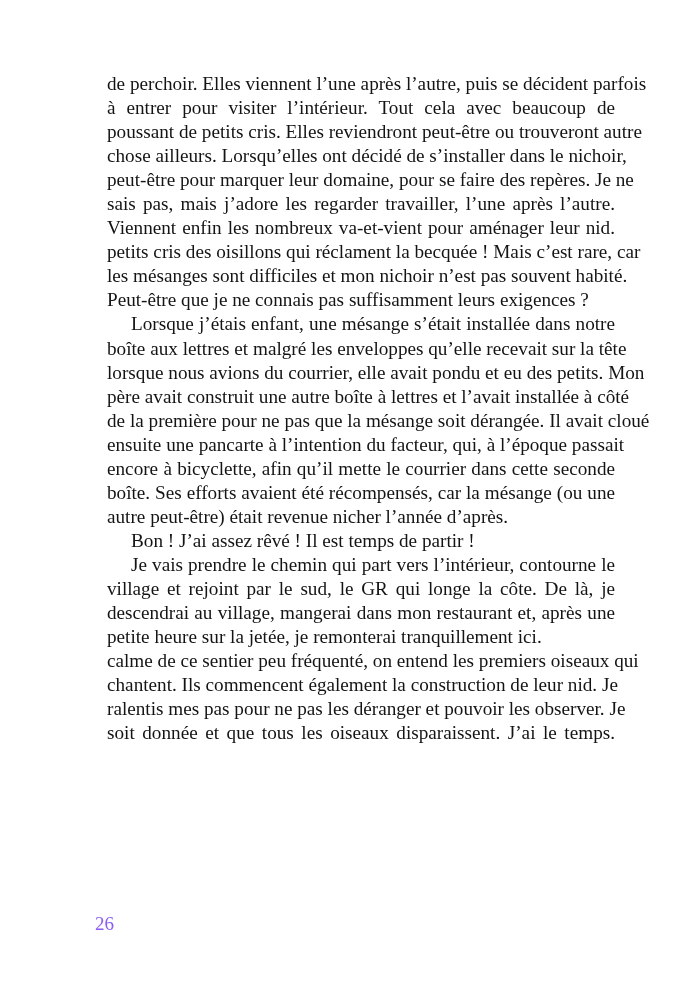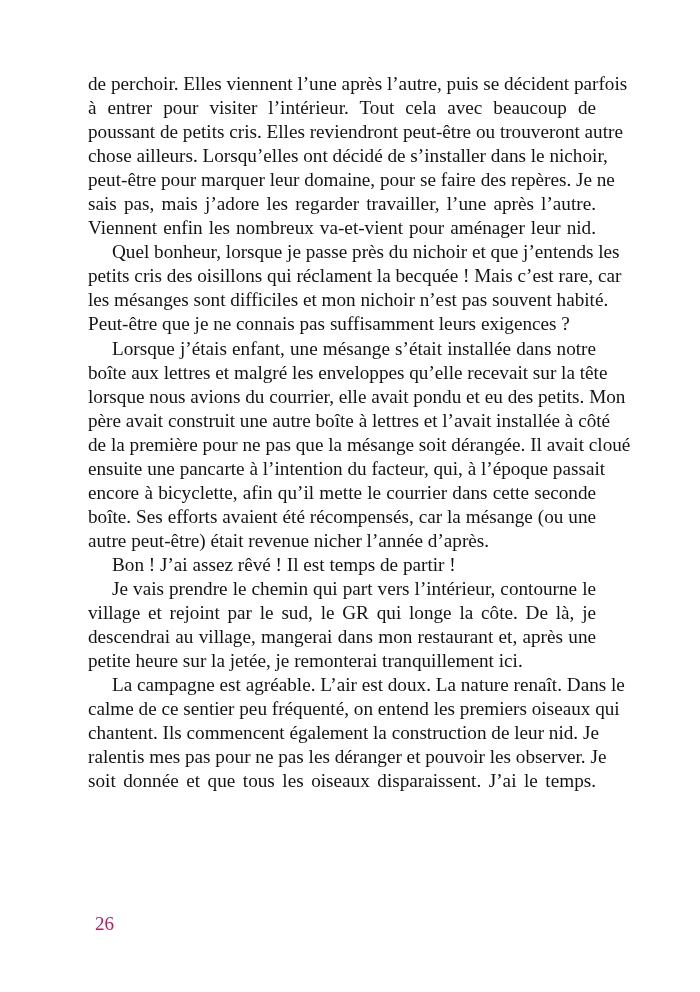--- a/index.html
+++ b/index.html
@@ -1,19 +1,19 @@
 <!DOCTYPE html>
 <html><head>
 <meta charset="utf-8">
 <style>
   html, body { margin: 0; padding: 0; background: #ffffff; }
   body { width: 700px; height: 992px; position: relative; overflow: hidden; }
   .page {
     position: absolute;
-    left: 88px;
+    left: 107px;
     top: 72px;
     width: 508px;
     font-family: "Liberation Serif", "DejaVu Serif", serif;
     font-size: 19.2px;
     line-height: 24.05px;
     color: #141414;
   }
   .line {
     display: block;
     height: 24.05px;
@@ -22,51 +22,49 @@
     text-align-last: justify;
   }
   .line.last { text-align-last: left; }
   .line.indent { padding-left: 24px; }
   .page-number {
     position: absolute;
     left: 95px;
     top: 913px;
     font-family: "Liberation Serif", "DejaVu Serif", serif;
     font-size: 19px;
-    color: #be185d;
+    color: #8b5cf6;
   }
 </style>
 </head>
 <body>
 
 <div class="page" id="page-body">
     <span class="line">de perchoir. Elles viennent l’une après l’autre, puis se décident parfois</span>
     <span class="line">à entrer pour visiter l’intérieur. Tout cela avec beaucoup de</span>
     <span class="line">poussant de petits cris. Elles reviendront peut-être ou trouveront autre</span>
     <span class="line">chose ailleurs. Lorsqu’elles ont décidé de s’installer dans le nichoir,</span>
     <span class="line">peut-être pour marquer leur domaine, pour se faire des repères. Je ne</span>
     <span class="line">sais pas, mais j’adore les regarder travailler, l’une après l’autre.</span>
     <span class="line">Viennent enfin les nombreux va-et-vient pour aménager leur nid.</span>
-    <span class="line indent">Quel bonheur, lorsque je passe près du nichoir et que j’entends les</span>
     <span class="line">petits cris des oisillons qui réclament la becquée ! Mais c’est rare, car</span>
     <span class="line">les mésanges sont difficiles et mon nichoir n’est pas souvent habité.</span>
     <span class="line last">Peut-être que je ne connais pas suffisamment leurs exigences ?</span>
     <span class="line indent">Lorsque j’étais enfant, une mésange s’était installée dans notre</span>
     <span class="line">boîte aux lettres et malgré les enveloppes qu’elle recevait sur la tête</span>
     <span class="line">lorsque nous avions du courrier, elle avait pondu et eu des petits. Mon</span>
     <span class="line">père avait construit une autre boîte à lettres et l’avait installée à côté</span>
     <span class="line">de la première pour ne pas que la mésange soit dérangée. Il avait cloué</span>
     <span class="line">ensuite une pancarte à l’intention du facteur, qui, à l’époque passait</span>
     <span class="line">encore à bicyclette, afin qu’il mette le courrier dans cette seconde</span>
     <span class="line">boîte. Ses efforts avaient été récompensés, car la mésange (ou une</span>
     <span class="line last">autre peut-être) était revenue nicher l’année d’après.</span>
     <span class="line indent last">Bon ! J’ai assez rêvé ! Il est temps de partir !</span>
     <span class="line indent">Je vais prendre le chemin qui part vers l’intérieur, contourne le</span>
     <span class="line">village et rejoint par le sud, le GR qui longe la côte. De là, je</span>
     <span class="line">descendrai au village, mangerai dans mon restaurant et, après une</span>
     <span class="line last">petite heure sur la jetée, je remonterai tranquillement ici.</span>
-    <span class="line indent">La campagne est agréable. L’air est doux. La nature renaît. Dans le</span>
     <span class="line">calme de ce sentier peu fréquenté, on entend les premiers oiseaux qui</span>
     <span class="line">chantent. Ils commencent également la construction de leur nid. Je</span>
     <span class="line">ralentis mes pas pour ne pas les déranger et pouvoir les observer. Je</span>
     <span class="line">soit donnée et que tous les oiseaux disparaissent. J’ai le temps.</span>
   </div>
 <div class="page-number">26</div>
 
 </body></html>

